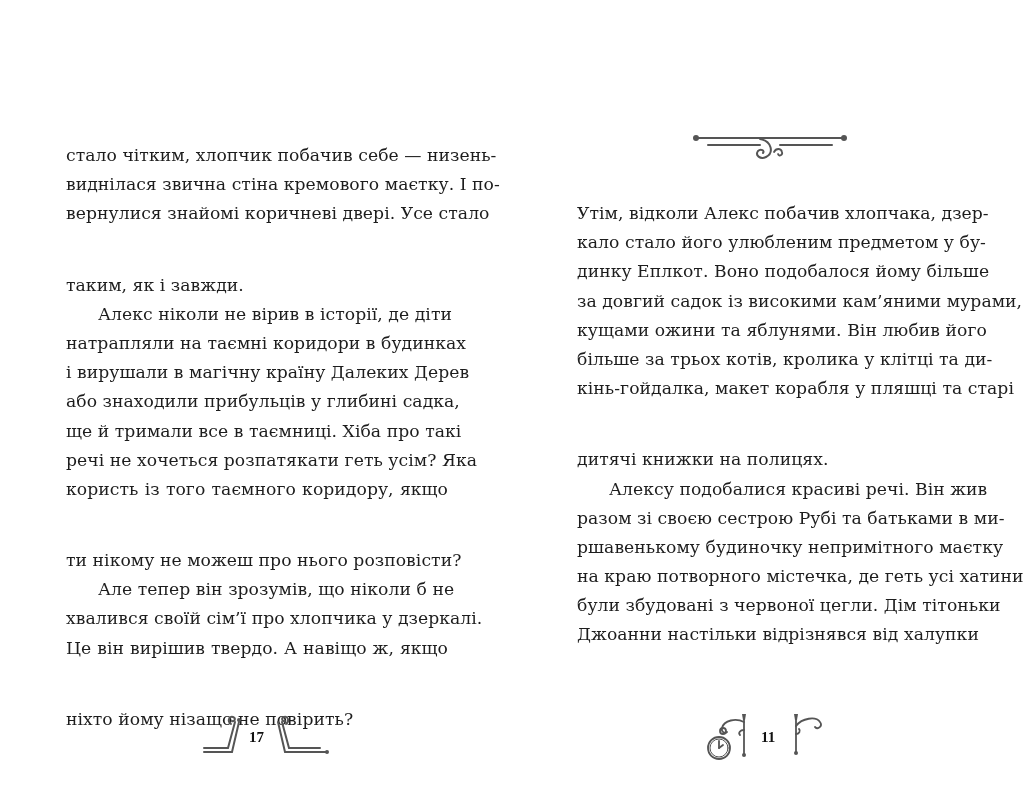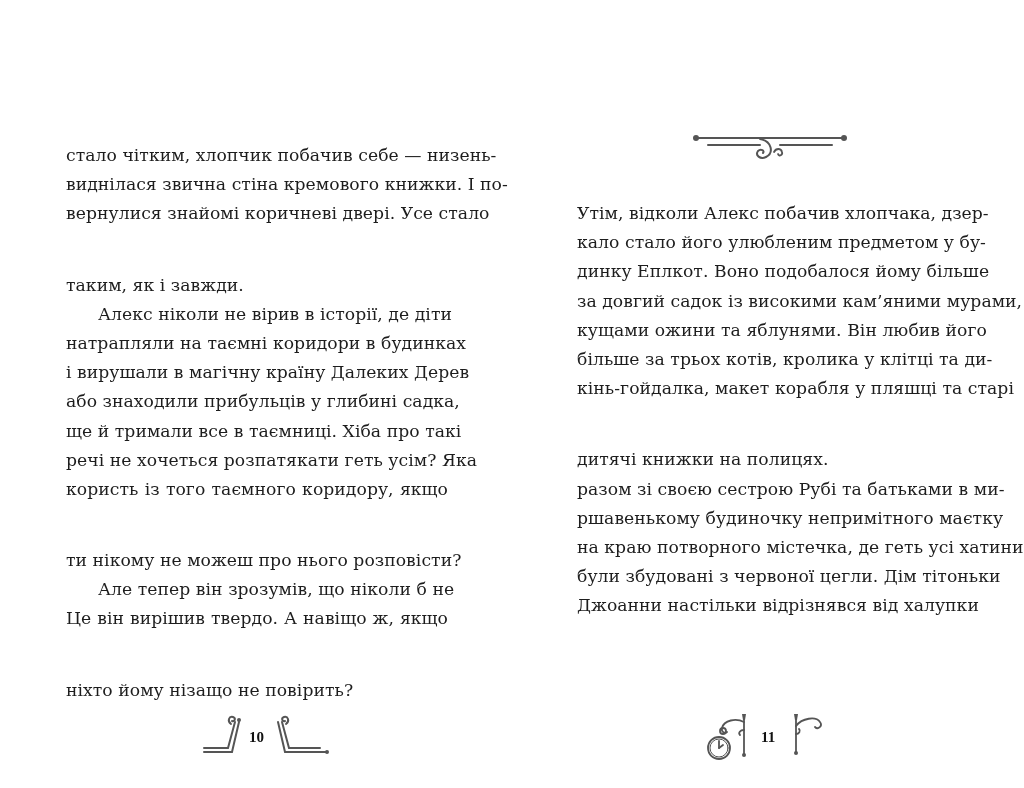--- a/index.html
+++ b/index.html
@@ -26,50 +26,51 @@
   .ornament { position: absolute; }
   .folio { position: absolute; font-weight: bold; font-size: 15px; font-family: "Liberation Serif", serif; color: #111; }
 </style>
 </head>
 <body>
 
 <div class="page left">
   <div class="text-block" id="left-text">
       <div>
         <span class="line">стало чітким, хлопчик побачив себе — низень-</span>
-        <span class="line">виднілася звична стіна кремового книжки. І по-</span>
+        <span class="line">виднілася звична стіна кремового маєтку. І по-</span>
         <span class="line">вернулися знайомі коричневі двері. Усе стало</span>
         <span class="line last">таким, як і завжди.</span>
       </div>
       <div>
         <span class="line indent">Алекс ніколи не вірив в історії, де діти</span>
         <span class="line">натрапляли на таємні коридори в будинках</span>
         <span class="line">і вирушали в магічну країну Далеких Дерев</span>
         <span class="line">або знаходили прибульців у глибині садка,</span>
         <span class="line">ще й тримали все в таємниці. Хіба про такі</span>
         <span class="line">речі не хочеться розпатякати геть усім? Яка</span>
         <span class="line">користь із того таємного коридору, якщо</span>
         <span class="line last">ти нікому не можеш про нього розповісти?</span>
       </div>
       <div>
         <span class="line indent">Але тепер він зрозумів, що ніколи б не</span>
+        <span class="line">хвалився своїй сім’ї про хлопчика у дзеркалі.</span>
         <span class="line">Це він вирішив твердо. А навіщо ж, якщо</span>
         <span class="line last">ніхто йому нізащо не повірить?</span>
       </div>
     </div>
 
   <svg class="ornament" style="left:202px; top:712px;" width="42" height="44" viewBox="0 0 42 44">
     <g fill="none" stroke="#555" stroke-width="2" stroke-linecap="round">
       <path d="M2 36 L26 36 L33 10"></path>
       <path d="M2 40 L30 40 L37 10"></path>
       <path d="M29 12 c-4 -3 -2 -8 2 -7 c3 1 2 5 -1 4"></path>
     </g>
     <circle cx="37" cy="8" r="2" fill="#555"></circle>
   </svg>
-  <div class="folio" style="left:249px; top:729px;">10</div>
+  <div class="folio" style="left:249px; top:729px;">17</div>
   <svg class="ornament" style="left:276px; top:712px;" width="54" height="44" viewBox="0 0 54 44">
     <g fill="none" stroke="#555" stroke-width="2" stroke-linecap="round">
       <path d="M6 10 L13 36 L44 36"></path>
       <path d="M2 10 L9 40 L50 40"></path>
       <path d="M10 12 c4 -3 2 -8 -2 -7 c-3 1 -2 5 1 4"></path>
     </g>
     <circle cx="51" cy="40" r="2" fill="#555"></circle>
   </svg>
 </div>
 
@@ -91,20 +92,21 @@
         <span class="line">Утім, відколи Алекс побачив хлопчака, дзер-</span>
         <span class="line">кало стало його улюбленим предметом у бу-</span>
         <span class="line">динку Еплкот. Воно подобалося йому більше</span>
         <span class="line">за довгий садок із високими кам’яними мурами,</span>
         <span class="line">кущами ожини та яблунями. Він любив його</span>
         <span class="line">більше за трьох котів, кролика у клітці та ди-</span>
         <span class="line">кінь-гойдалка, макет корабля у пляшці та старі</span>
         <span class="line last">дитячі книжки на полицях.</span>
       </div>
       <div>
+        <span class="line indent">Алексу подобалися красиві речі. Він жив</span>
         <span class="line">разом зі своєю сестрою Рубі та батьками в ми-</span>
         <span class="line">ршавенькому будиночку непримітного маєтку</span>
         <span class="line">на краю потворного містечка, де геть усі хатини</span>
         <span class="line">були збудовані з червоної цегли. Дім тітоньки</span>
         <span class="line">Джоанни настільки відрізнявся від халупки</span>
       </div>
     </div>
 
   <svg class="ornament" style="left:192px; top:712px;" width="48" height="52" viewBox="0 0 48 52">
     <g fill="none" stroke="#555" stroke-width="1.8" stroke-linecap="round">

